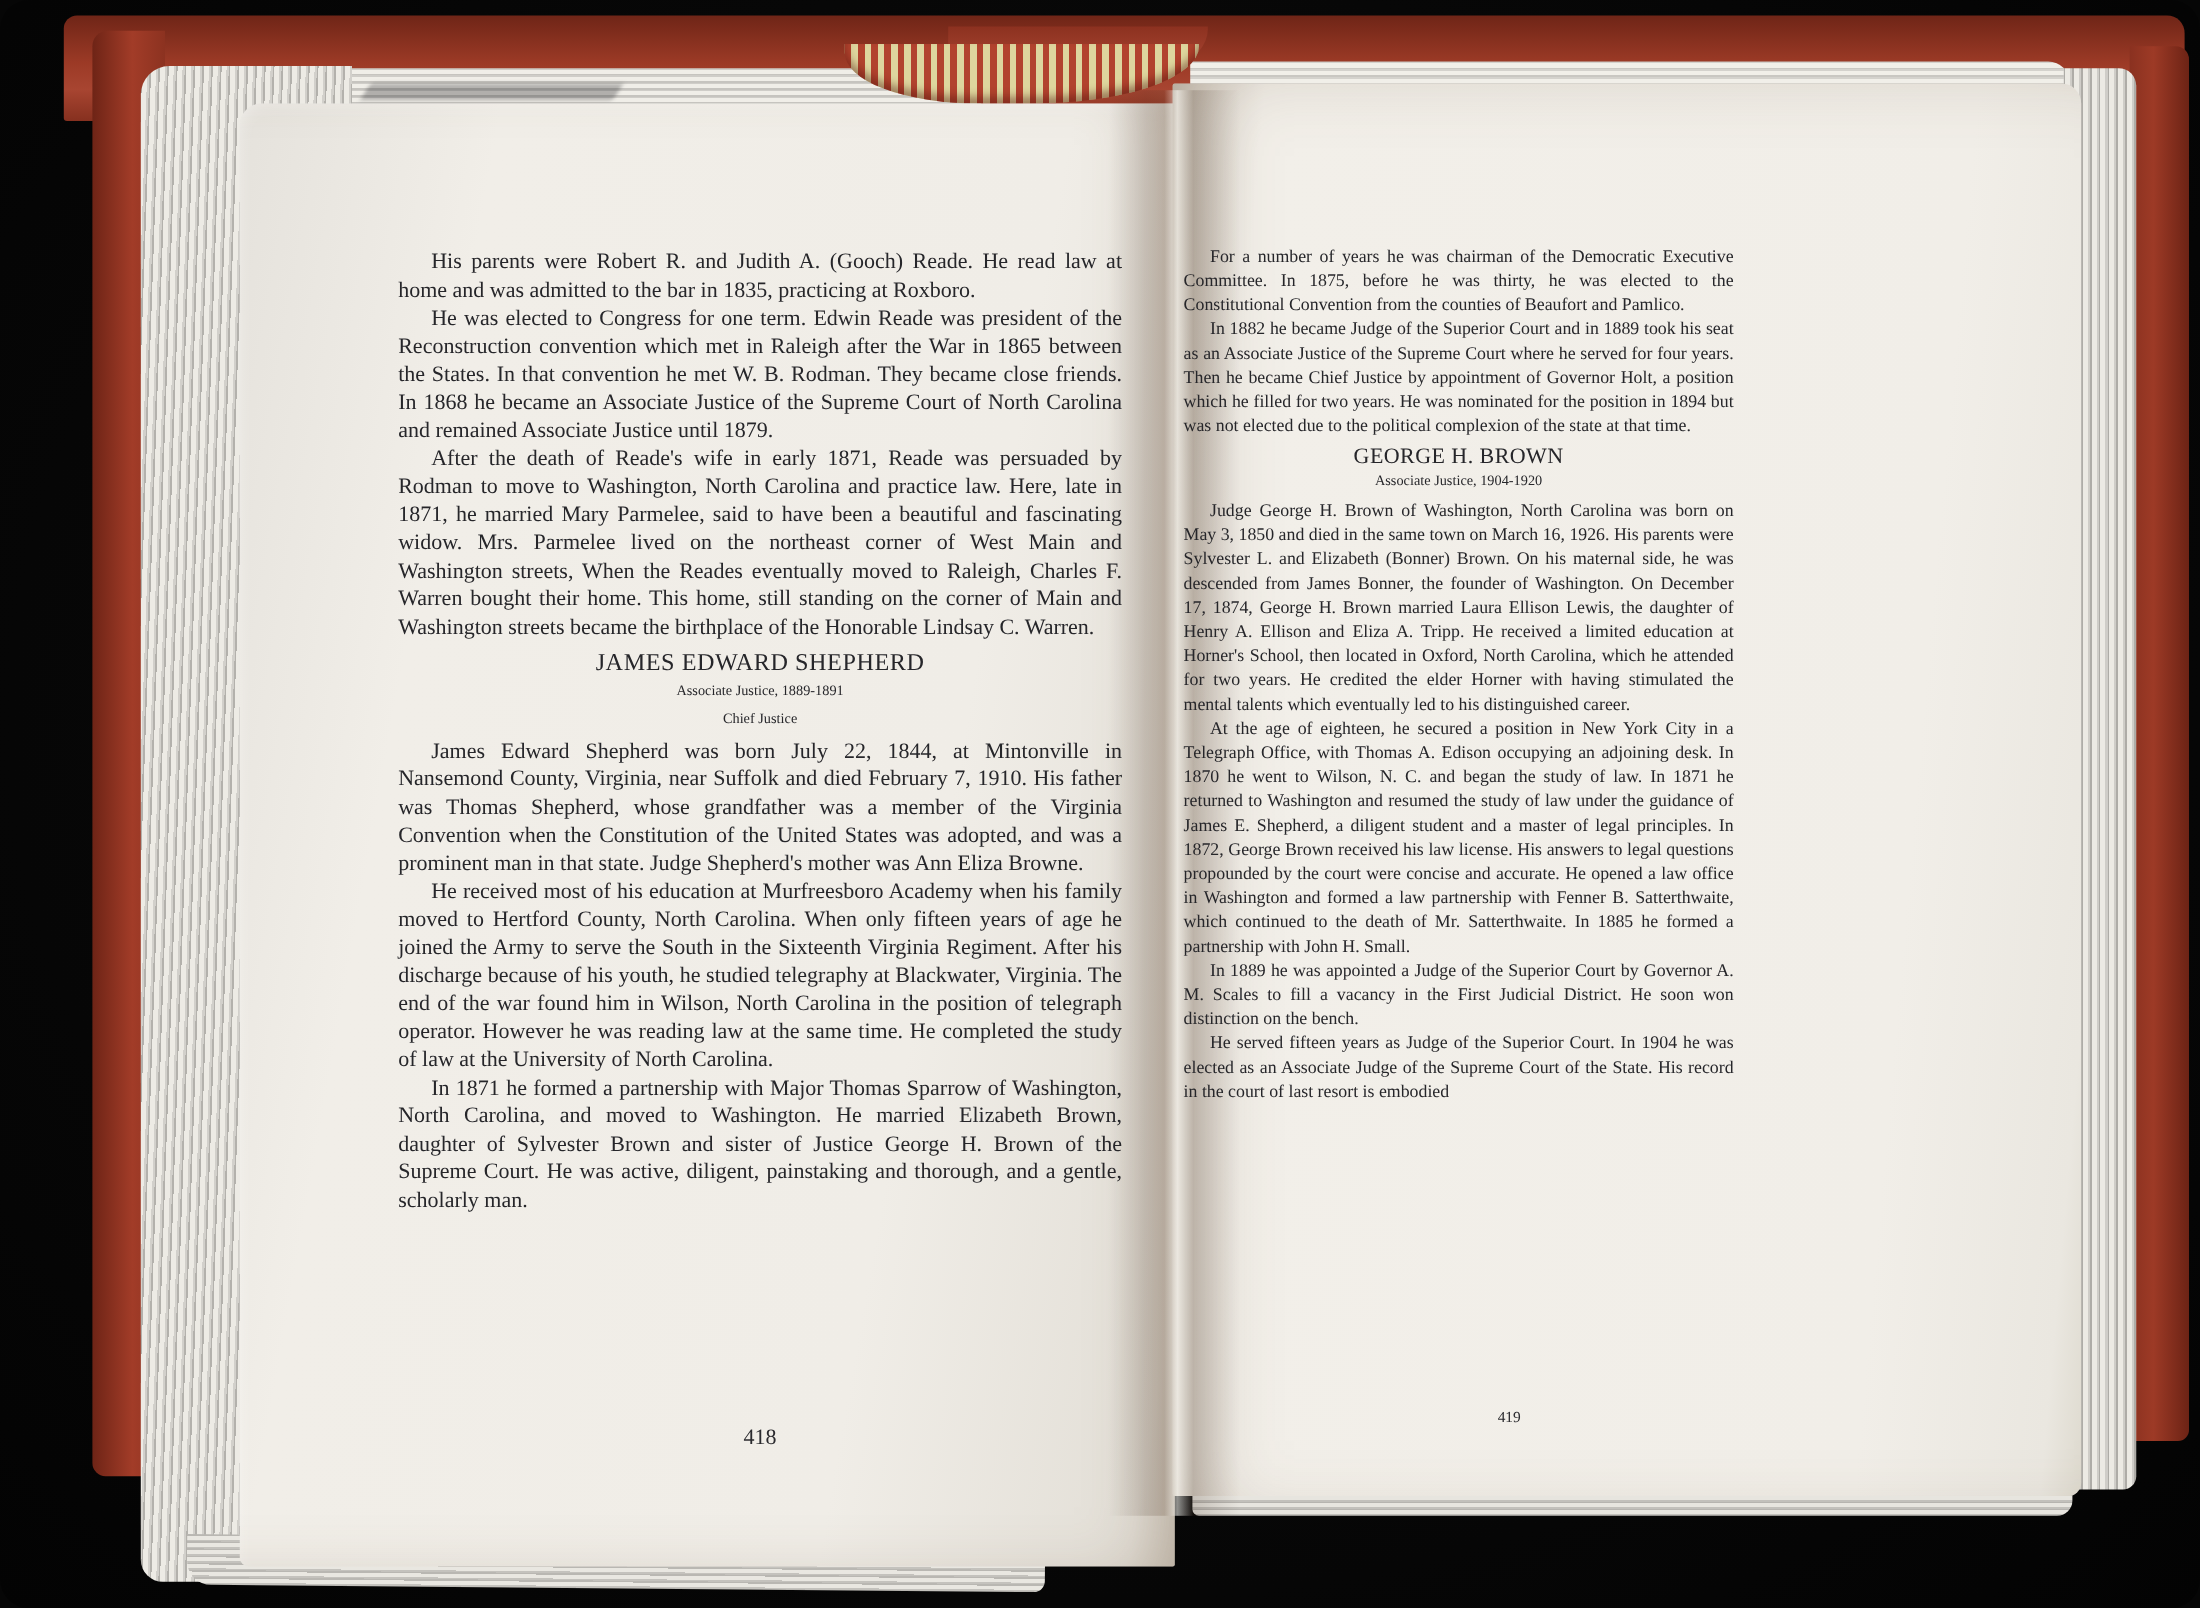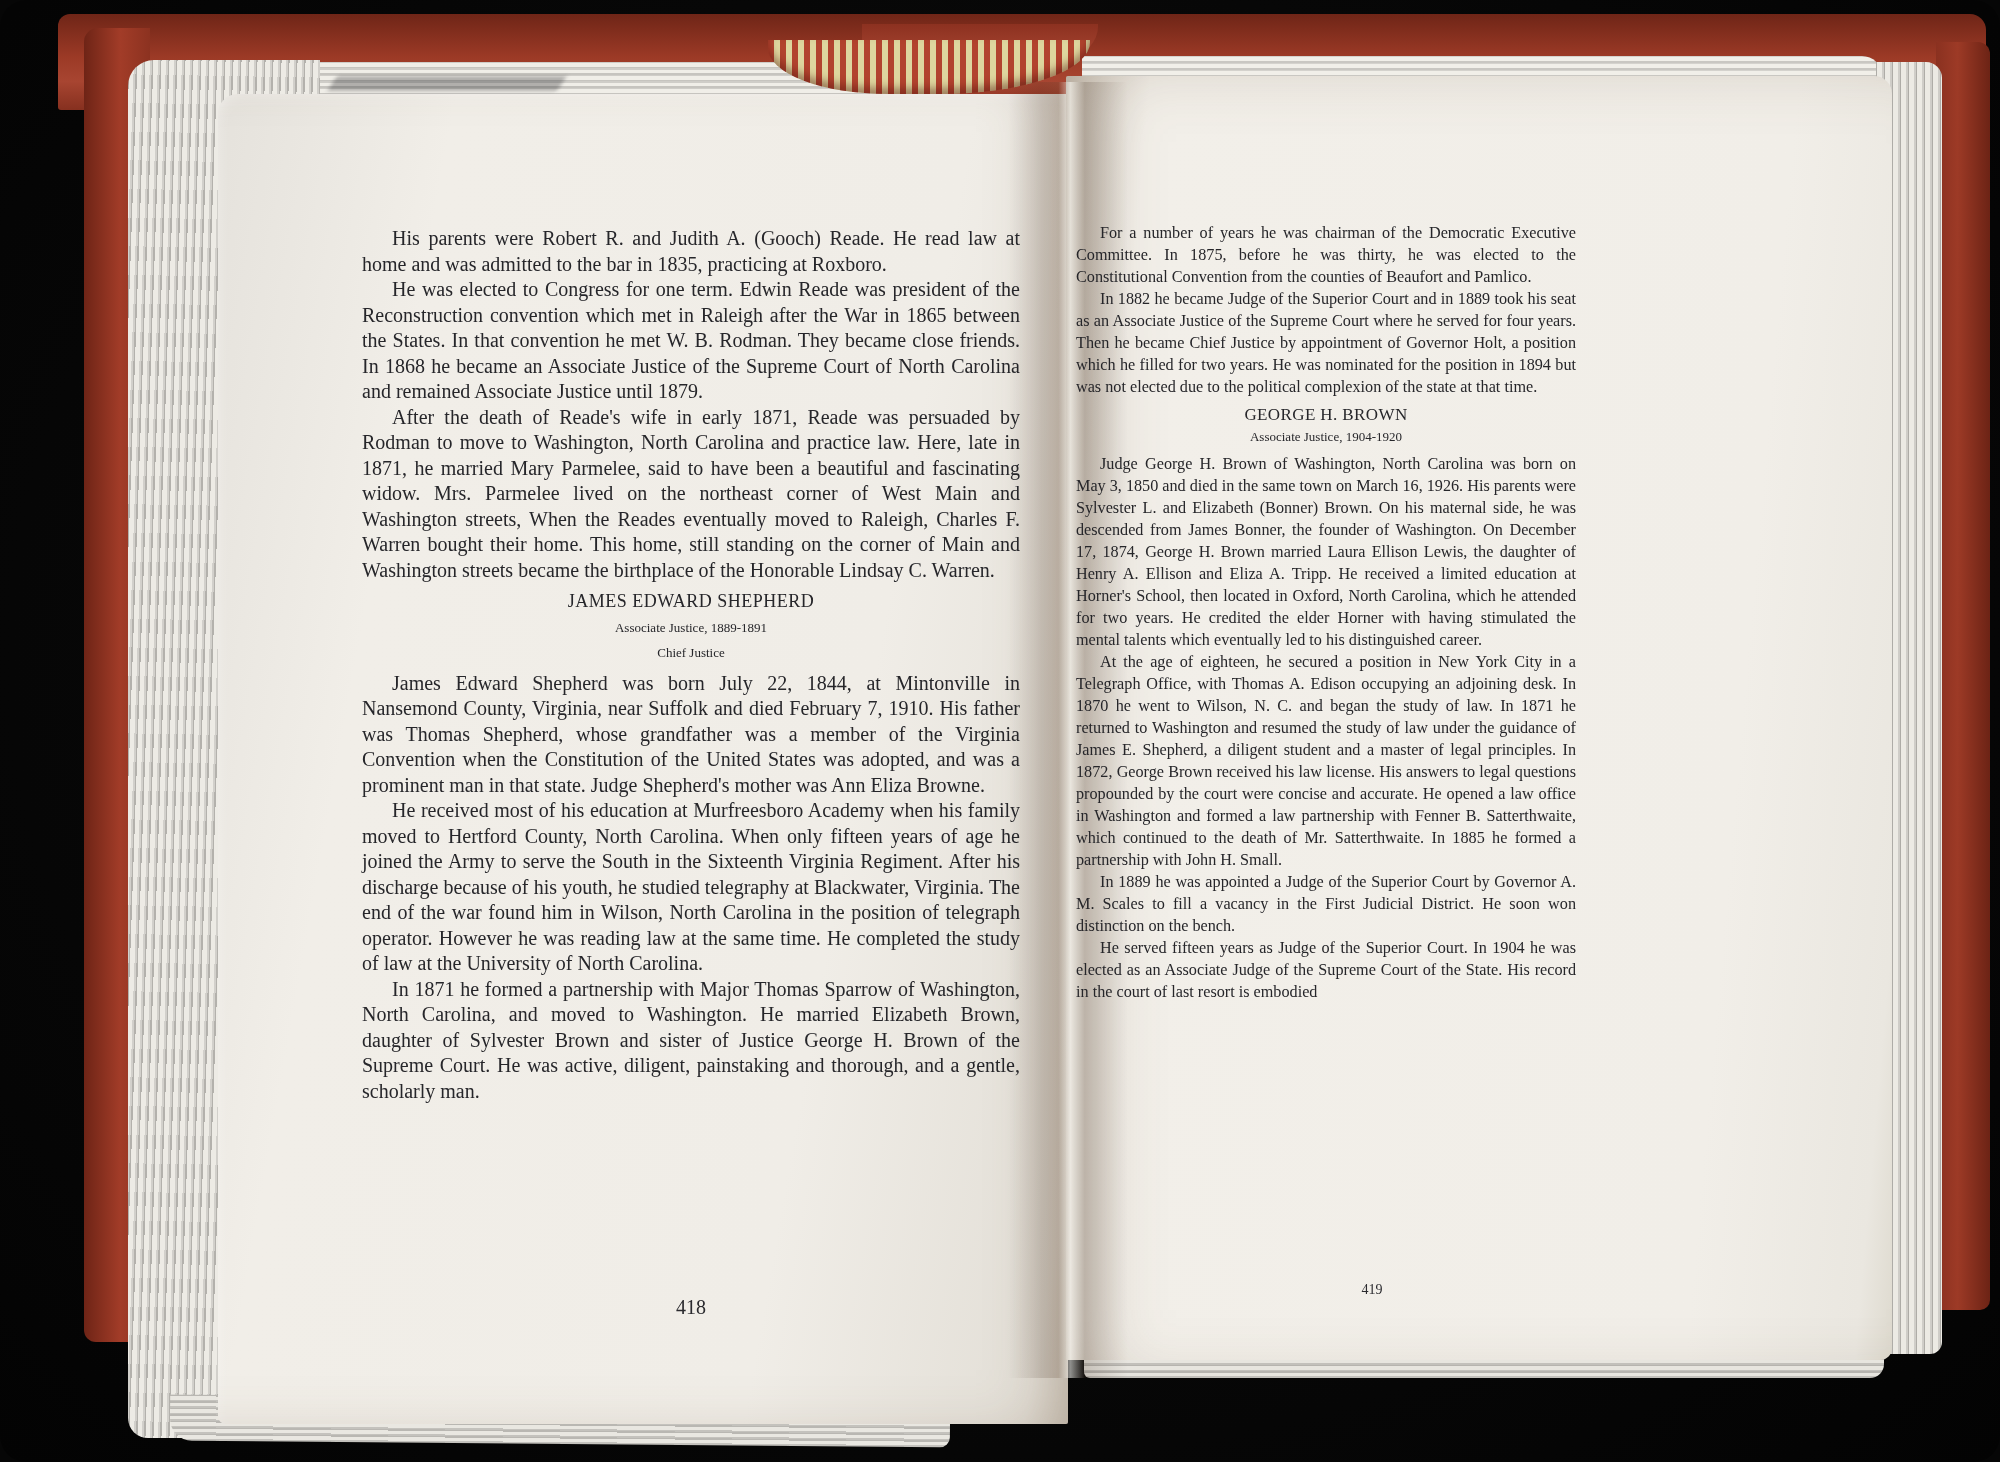--- a/index.html
+++ b/index.html
@@ -65,22 +65,22 @@
   .edge-stamp{position:absolute;left:332px;top:76px;width:230px;height:15px;
     background:rgba(42,42,48,.32);filter:blur(2px);transform:skewX(-32deg);border-radius:2px;}
 
   
   .text{position:absolute;color:#26262a;text-align:justify;}
   .text-left{left:362px;top:226px;width:658px;font-size:20px;line-height:25.5px;}
   .text-right{left:1076px;top:222px;width:500px;font-size:16.2px;line-height:22px;}
   .p{margin:0;text-indent:30px;}
   .text-right .p{text-indent:24px;}
   .section-heading{text-align:center;text-indent:0;margin:6px 0 5px;}
-  .h-title{font-size:18px;letter-spacing:.5px;}
-  .text-right .h-title{font-size:17px;letter-spacing:.4px;}
+  .h-title{font-size:22px;letter-spacing:.5px;}
+  .text-right .h-title{font-size:20px;letter-spacing:.4px;}
   .h-sub{font-size:13px;}
   .text-right .h-sub{font-size:13px;}
   .pagenum{position:absolute;text-align:center;color:#2a2a2e;}
   .pagenum-left{left:362px;top:1296px;width:658px;font-size:20px;}
   .pagenum-right{left:1122px;top:1282px;width:500px;font-size:14px;}
 </style>
 </head>
 <body>
 
 <div class="scene">

